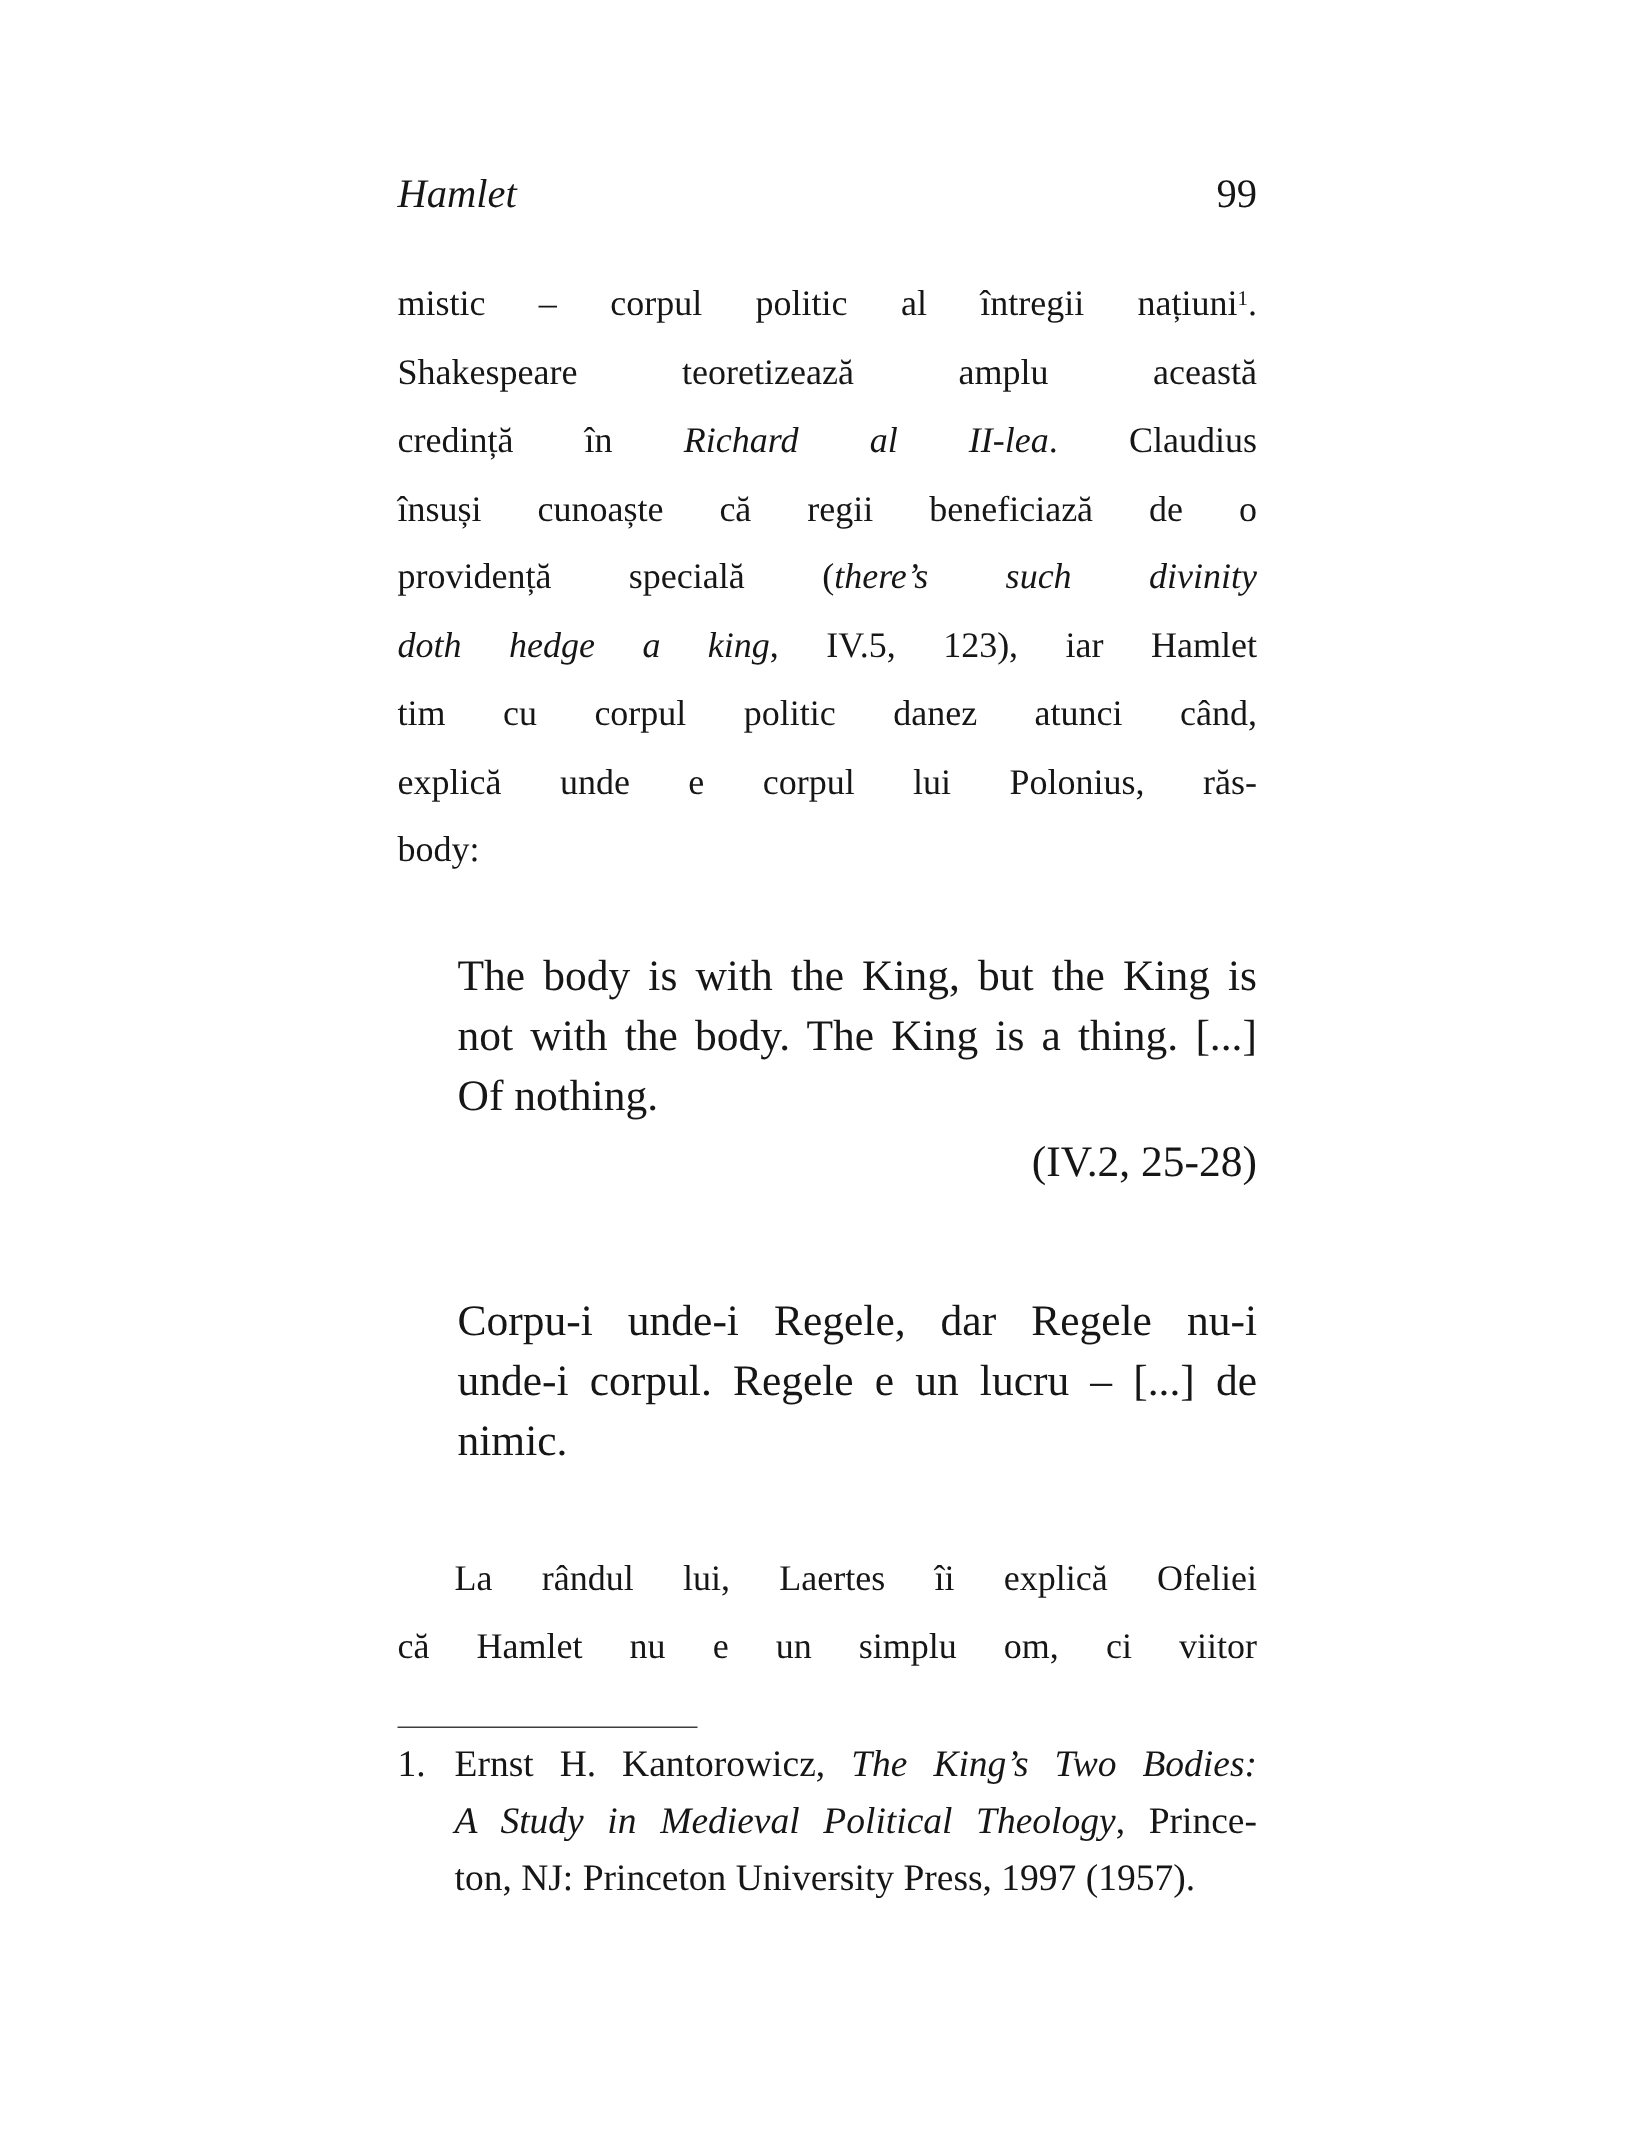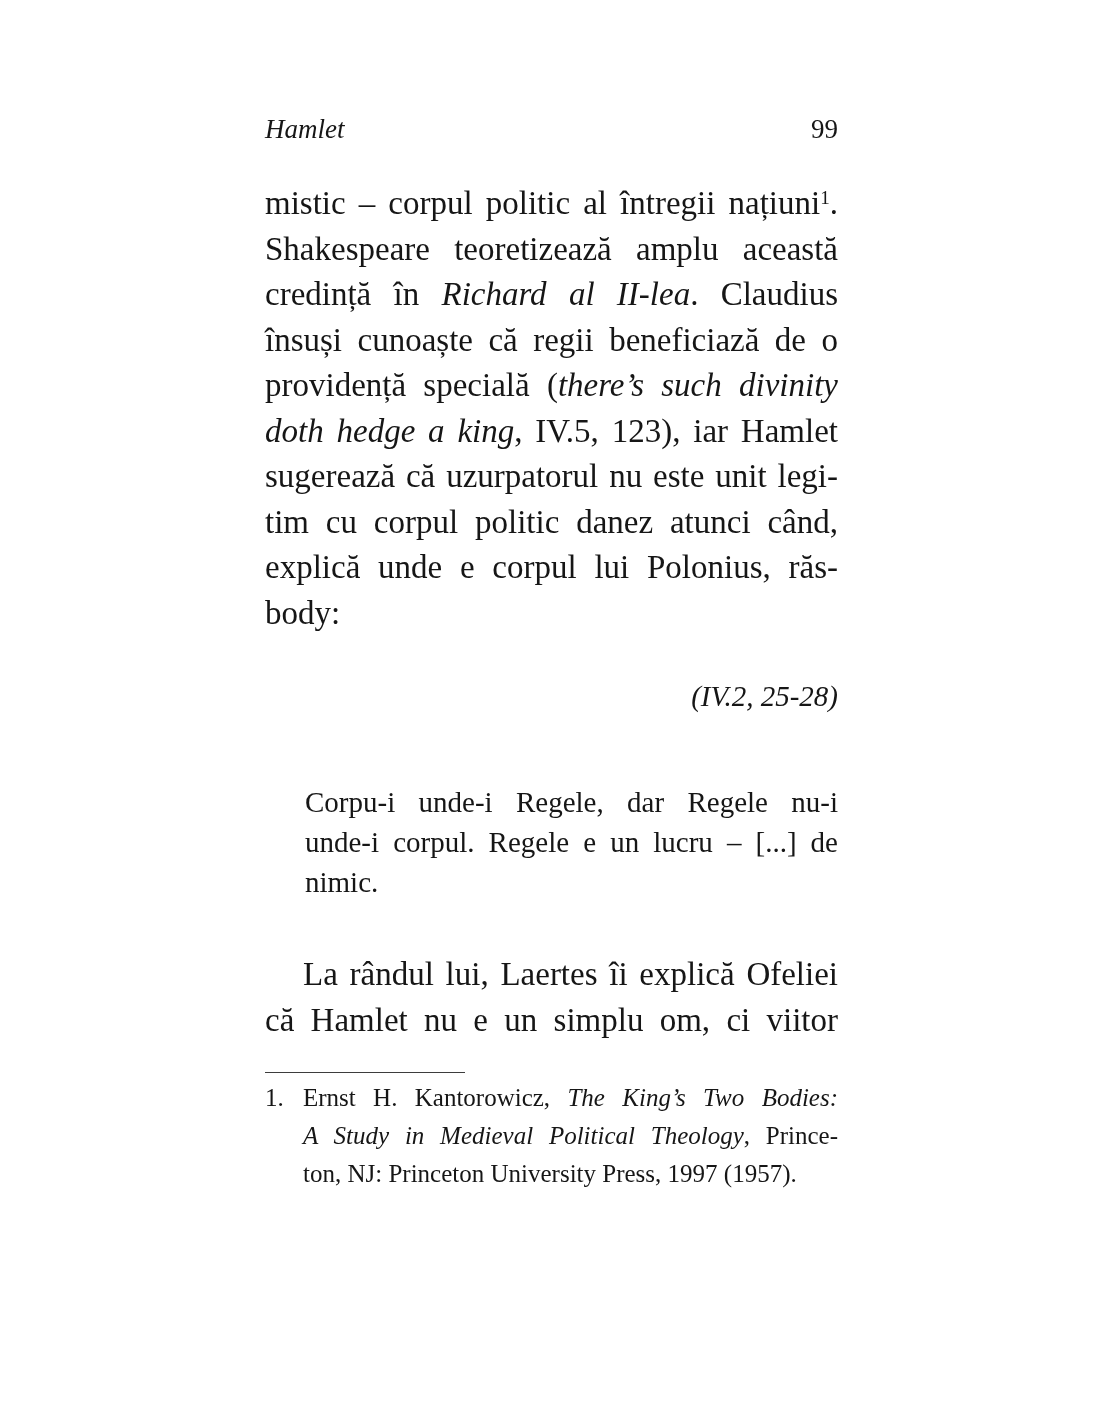--- a/index.html
+++ b/index.html
@@ -20,39 +20,38 @@
     display: flex;
     justify-content: space-between;
     align-items: baseline;
     font-size: 27px;
     line-height: 32px;
   }
   .running-header .title { font-style: italic; }
 
   
   .bodypar {
-    font-size: 33px;
+    font-size: 24px;
     line-height: 45.5px;
   }
   .par1 { margin-top: 36px; }
   .par2 { margin-top: 50px; }
   .par2 .tline:first-child { text-indent: 38px; }
 
   
   .bquote {
     margin-left: 40px;
     font-size: 29px;
     line-height: 40px;
   }
   .quote-en { margin-top: 40px; }
   .quote-ro { margin-top: 66px; }
   .attribution {
     text-align: right;
     margin-top: 4px;
-    font-style: italic;
   }
 
   
   .tline { text-align: justify; }
   .tline.just { text-align-last: justify; }
 
   
   .footnote-rule {
     margin-top: 29px;
     width: 200px;
@@ -88,27 +87,31 @@
     <span class="page-number">99</span>
   </div>
 
   <div class="bodypar par1">
       <div class="tline just">mistic – corpul politic al întregii națiuni<sup>1</sup>.</div>
       <div class="tline just">Shakespeare teoretizează amplu această</div>
       <div class="tline just">credință în <i>Richard al II-lea</i>. Claudius</div>
       <div class="tline just">însuși cunoaște că regii beneficiază de o</div>
       <div class="tline just">providență specială (<i>there’s such divinity</i></div>
       <div class="tline just"><i>doth hedge a king</i>, IV.5, 123), iar Hamlet</div>
-      <div class="tline just">sugerează că uzurpatorul nu este unit legi-</div>
       <div class="tline just">tim cu corpul politic danez atunci când,</div>
       <div class="tline just">explică unde e corpul lui Polonius, răs-</div>
       <div class="tline">body:</div>
     </div>
 
   <div class="bquote quote-en">
+    <div>
+        <div class="tline just">The body is with the King, but the King is</div>
+        <div class="tline just">not with the body. The King is a thing. [...]</div>
+        <div class="tline">Of nothing.</div>
+      </div>
     <div class="attribution">(IV.2, 25-28)</div>
   </div>
 
   <div class="bquote quote-ro">
       <div class="tline just">Corpu-i unde-i Regele, dar Regele nu-i</div>
       <div class="tline just">unde-i corpul. Regele e un lucru – [...] de</div>
       <div class="tline">nimic.</div>
     </div>
 
   <div class="bodypar par2">

